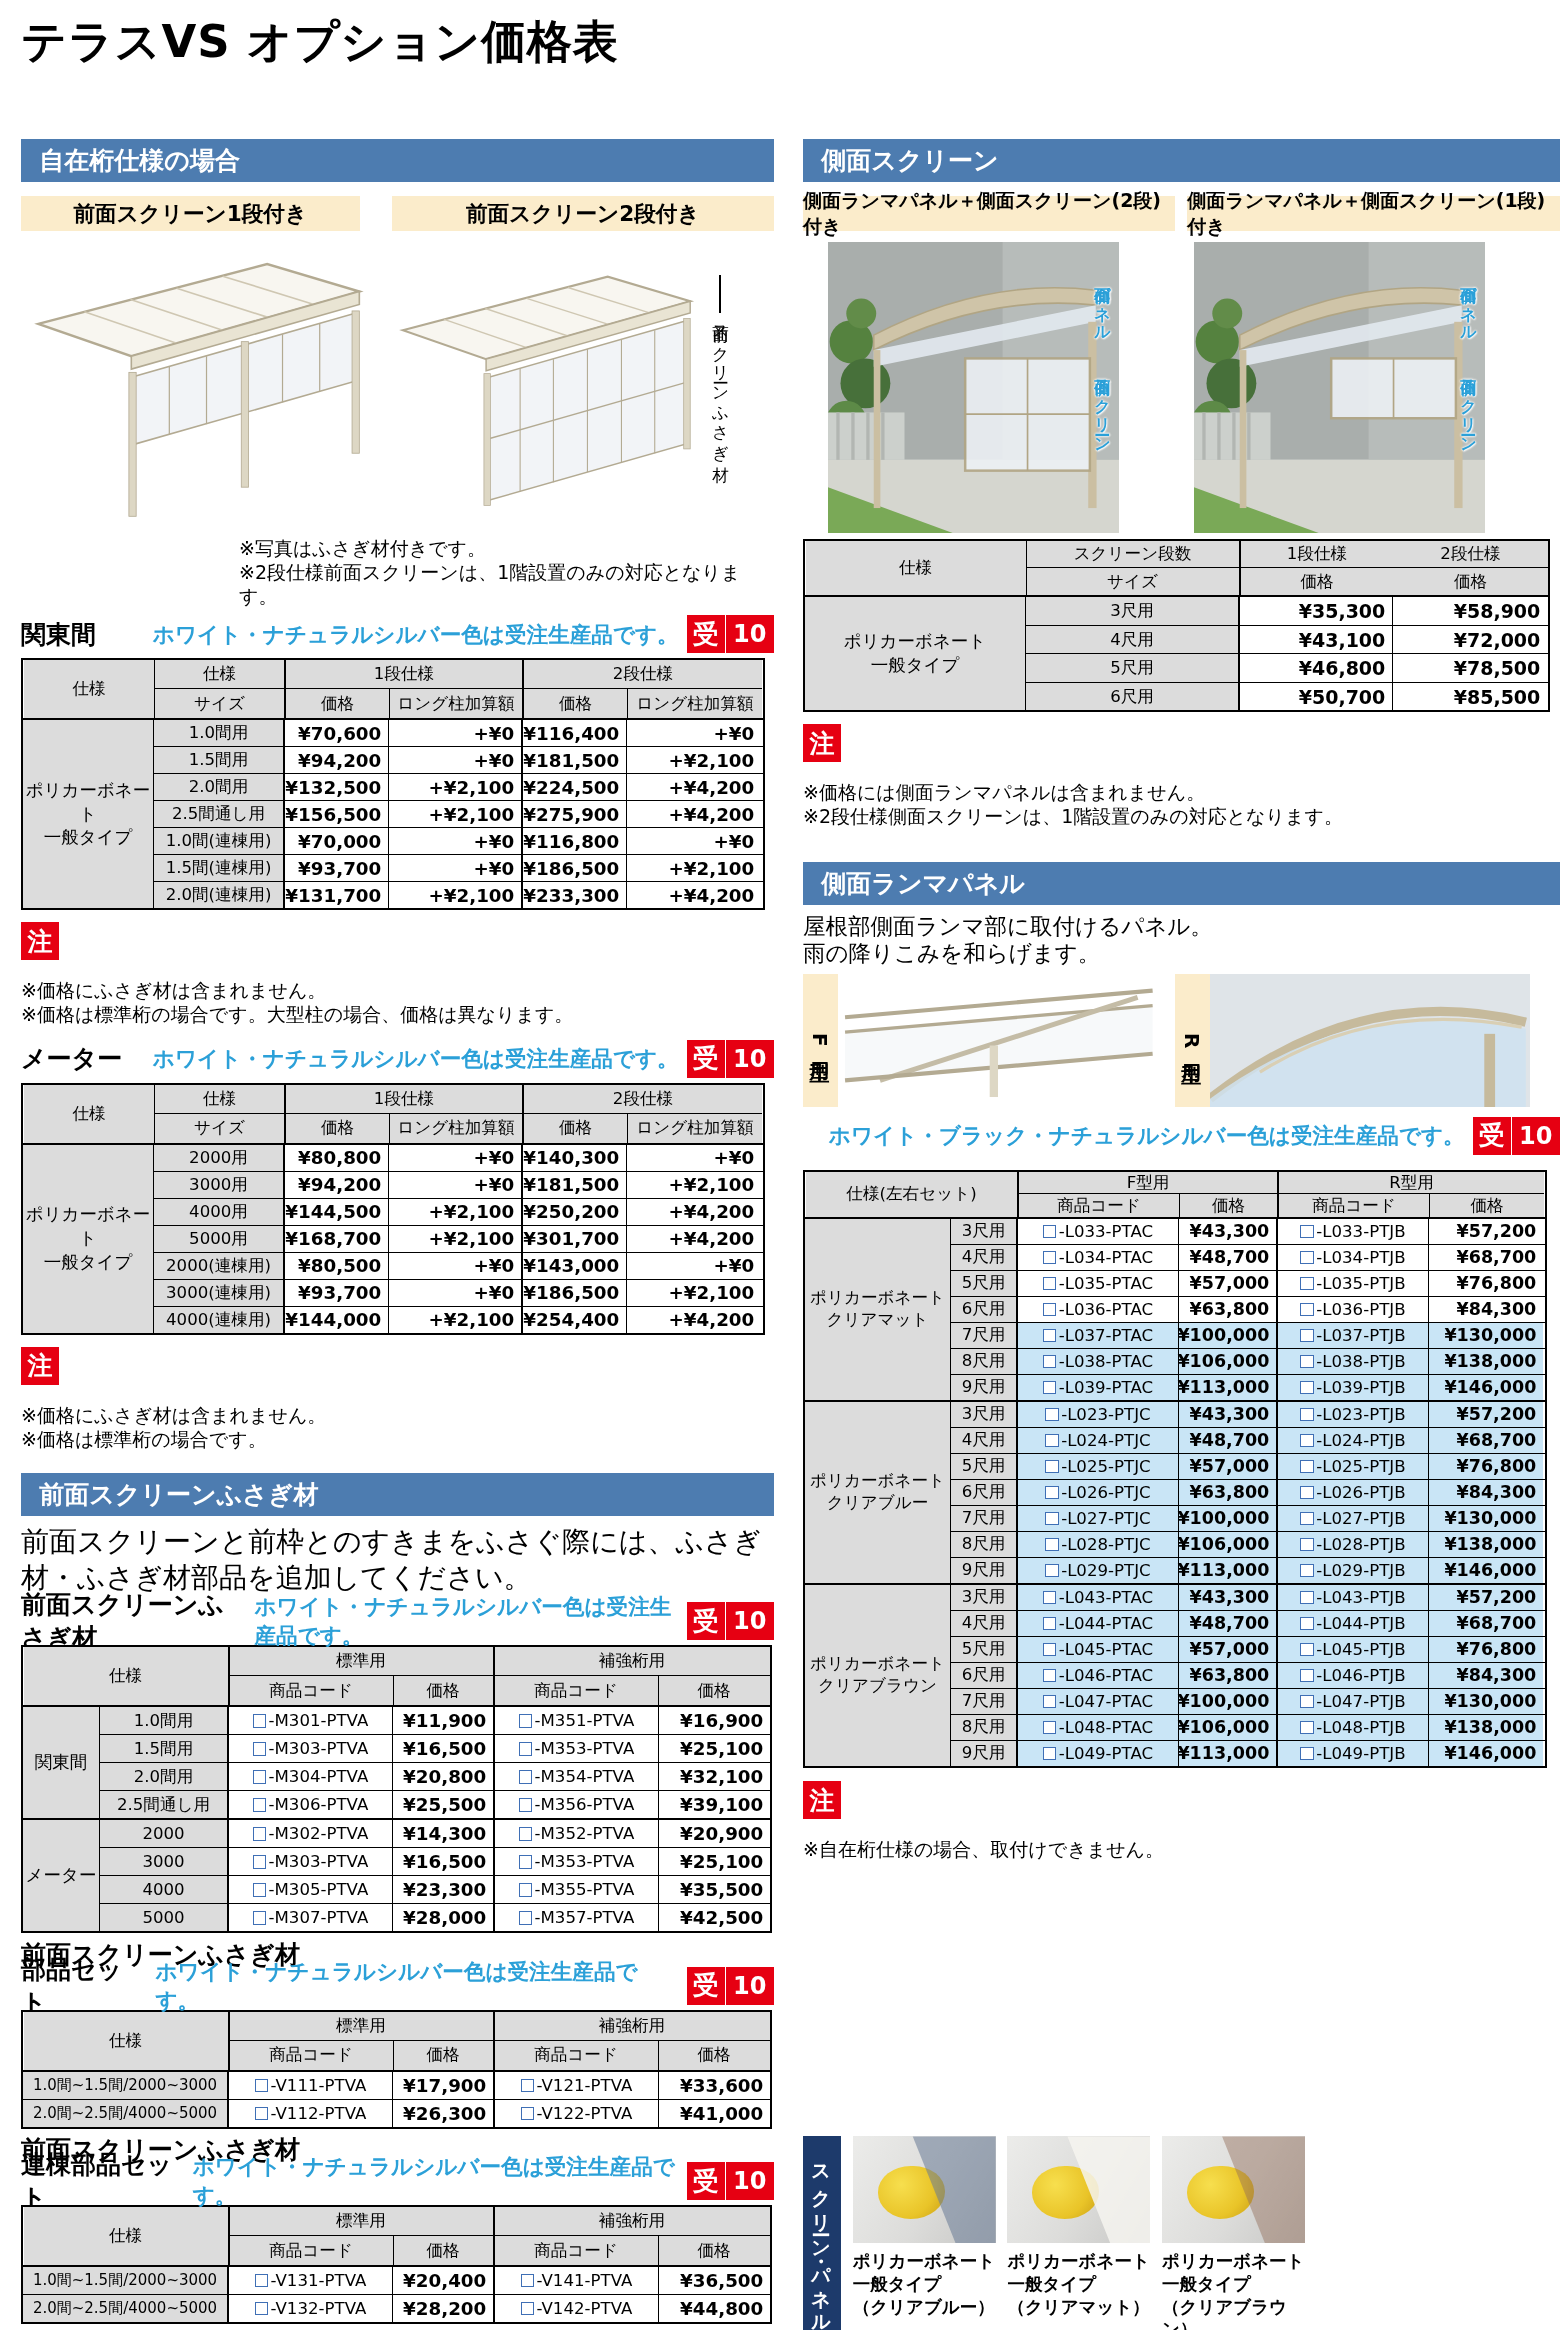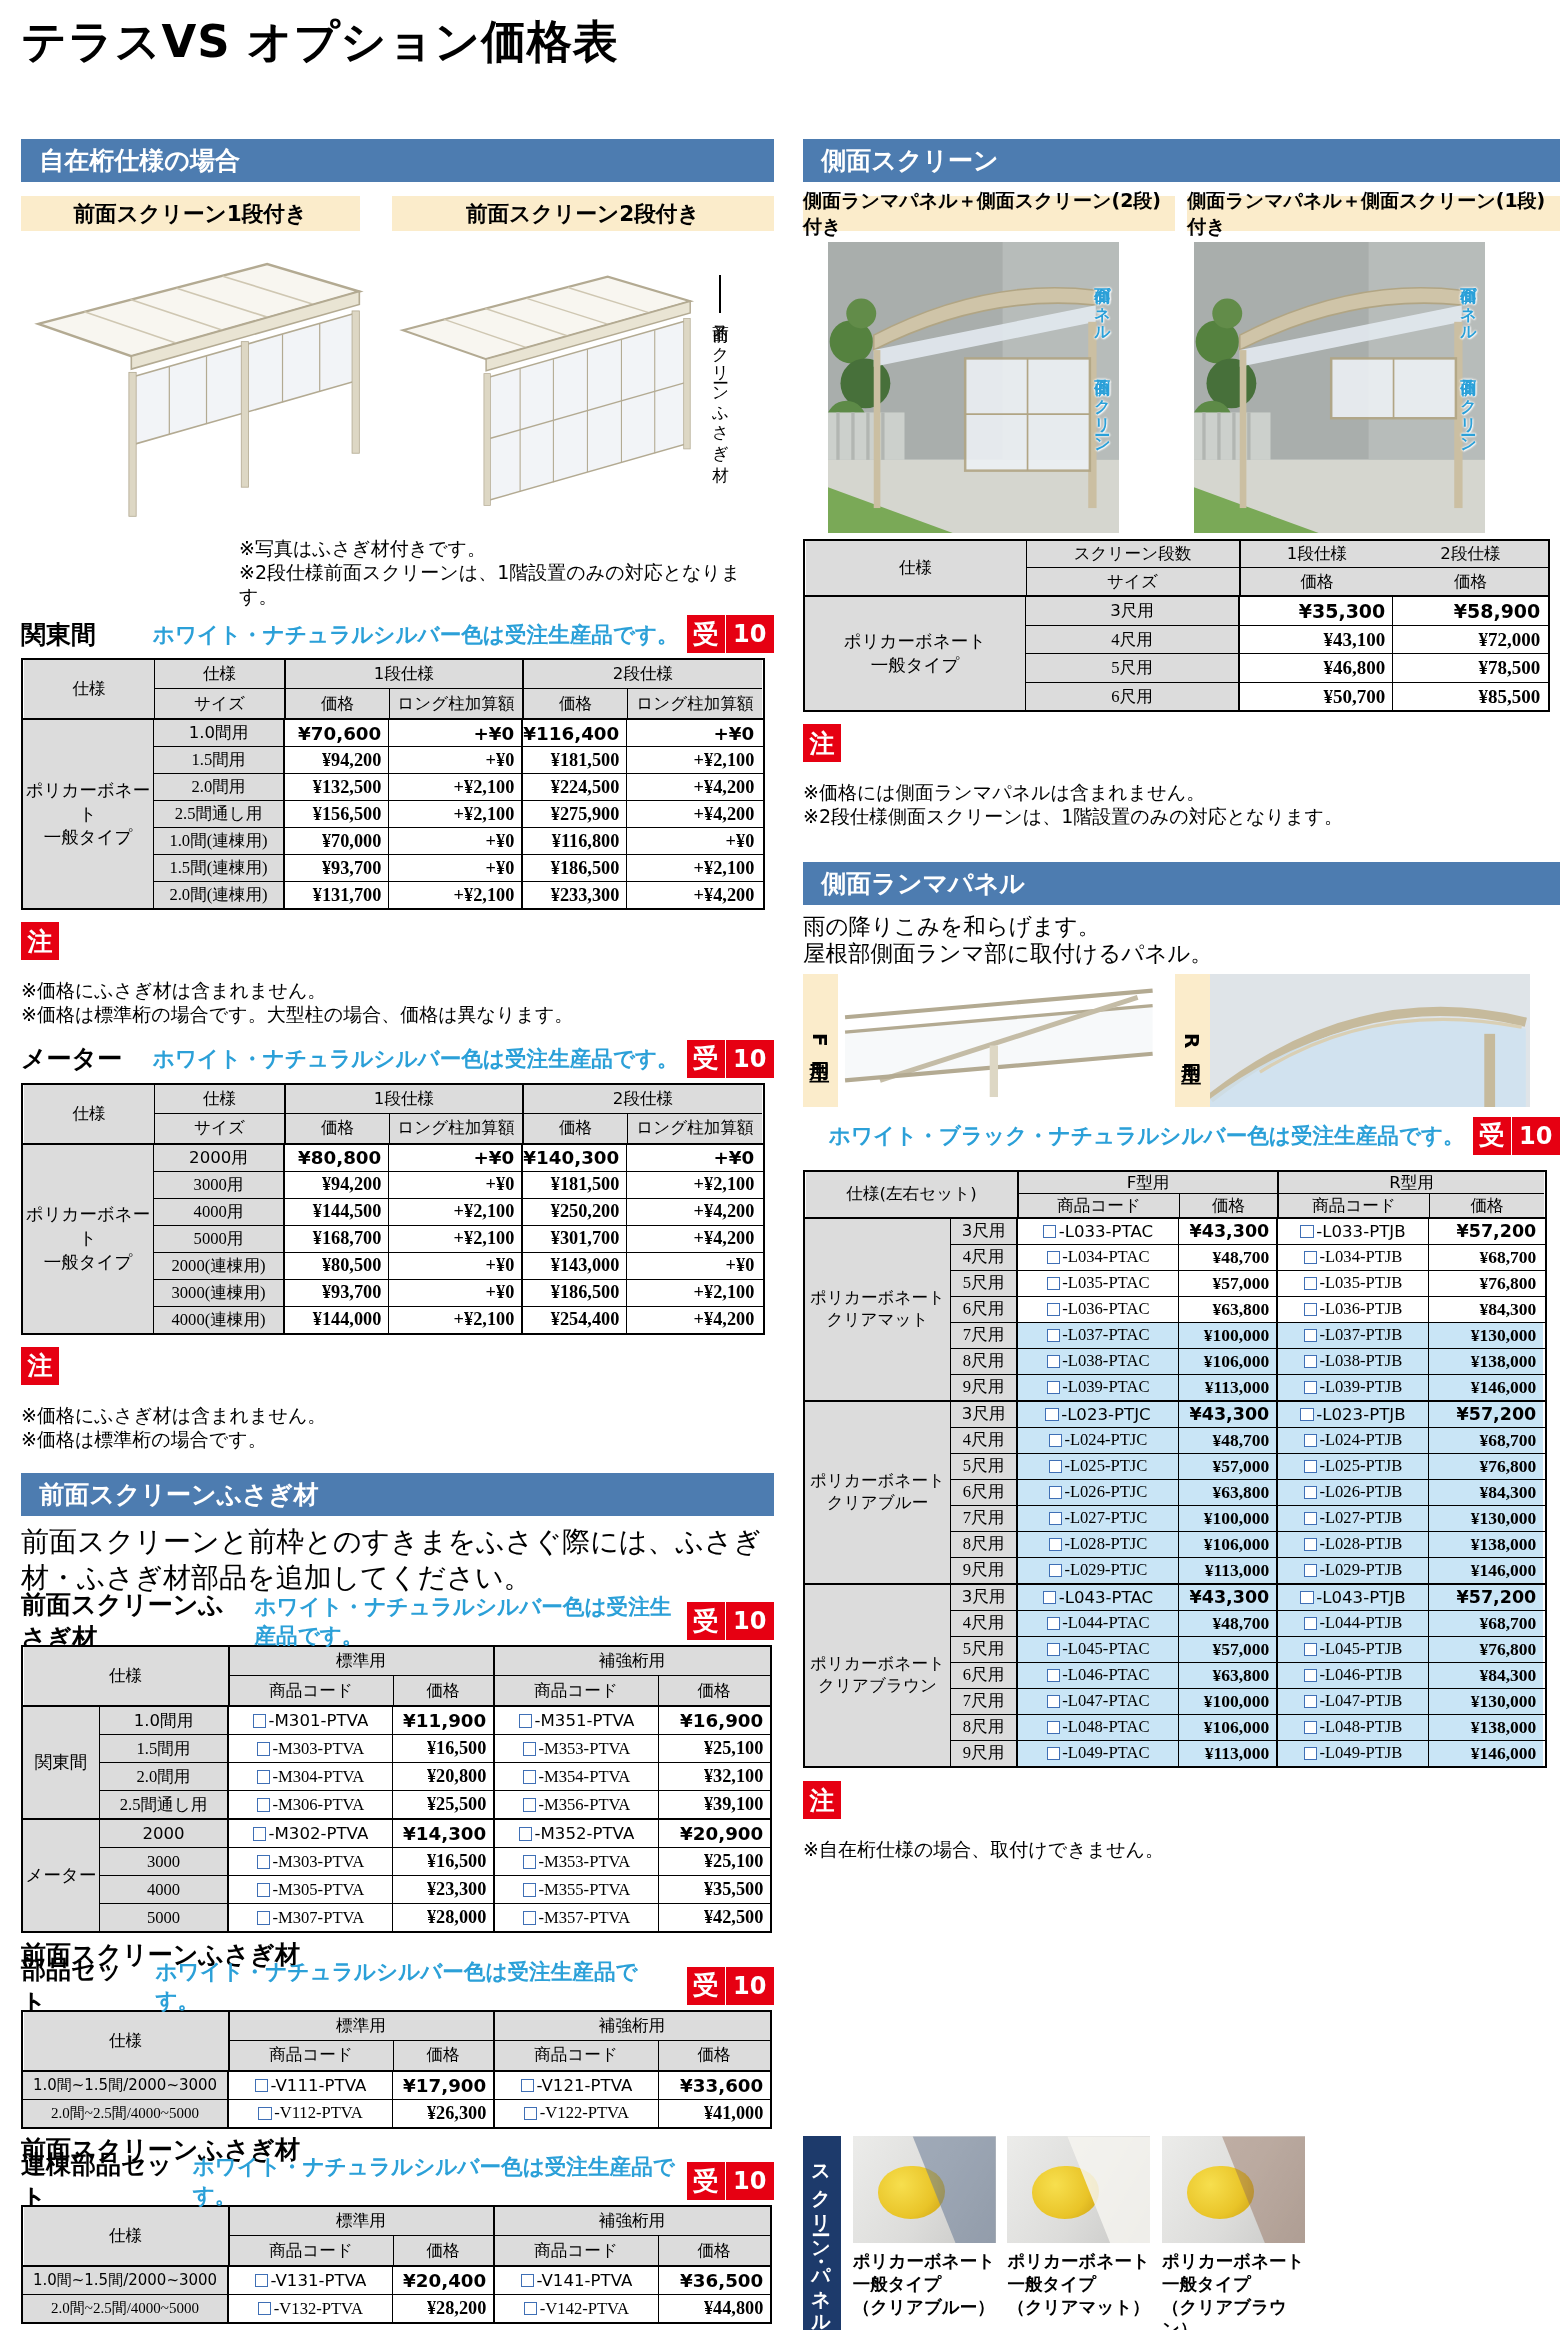--- a/index.html
+++ b/index.html
@@ -46,21 +46,21 @@
   .hcol,.hgroup { display:flex; flex-direction:column; flex:none; }
   .br3 { border-right:2.5px solid #000 !important; }
   .nbr { border-right:none !important; }
   .fill { width:100%; border-right:none; }
   .hcol .fill:first-child,.hgroup>.fill:first-child { border-bottom:0.8px solid #000; }
   .hrest { flex:1; border-right:none; }
   .gc { background:#dcdcdc; display:flex; align-items:center; justify-content:center; text-align:center;
     font-size:17.5px; border-right:0.8px solid #000; white-space:pre-line; flex:none; line-height:1.35; }
   .rows { flex:1; display:flex; flex-direction:column; }
   .trow { display:flex; }
-  .trow + .trow { border-top:0.8px solid #000;font-family:Liberation Serif, serif; }
+  .trow + .trow { border-top:0.8px solid #000; }
   .gt3 { border-top:2.5px solid #000; }
   .cc { display:flex; align-items:center; border-right:0.8px solid #000; flex:none; }
   .size { justify-content:center; background:#dcdcdc; font-size:16.6px; }
   .price { justify-content:flex-end; padding-right:6.7px; font-weight:bold; font-size:18.3px; }
   .code { justify-content:center; font-size:16.6px; gap:2.5px; }
   .cbox { width:13.3px; height:13.3px; border:1.7px solid #3f6fb5; background:#fff; display:inline-block; flex:none; }
   .trow.hl .price, .trow.hl .code { background:#c9e5f6; }
 
   
   .tblA { width:744px; }
@@ -781,22 +781,22 @@
   </div>
 
   <div class="chu">注</div>
   <div class="notes-block">
     <div class="note-line">※価格には側面ランマパネルは含まれません。</div>
     <div class="note-line">※2段仕様側面スクリーンは、1階設置のみの対応となります。</div>
   </div>
 
   <div class="secbar" style="margin-top:33px">側面ランマパネル</div>
   <div class="desc">
+    <div>屋根部側面ランマ部に取付けるパネル。</div>
     <div>雨の降りこみを和らげます。</div>
-    <div>屋根部側面ランマ部に取付けるパネル。</div>
   </div>
 
   <div class="frrow">
     <div class="vtag">F型用</div>
     <div class="fimgbox">
       <svg viewBox="0 0 390 160" width="325" height="133">
         <rect width="390" height="160" fill="#ffffff"></rect>
         <polygon points="8,70 378,38 378,96 8,128" fill="#f4f6f8" opacity="0.7"></polygon>
         <path d="M8,52 L378,20" stroke="#b3aa92" stroke-width="5" fill="none"></path>
         <path d="M8,70 L378,38" stroke="#b3aa92" stroke-width="4" fill="none"></path>

